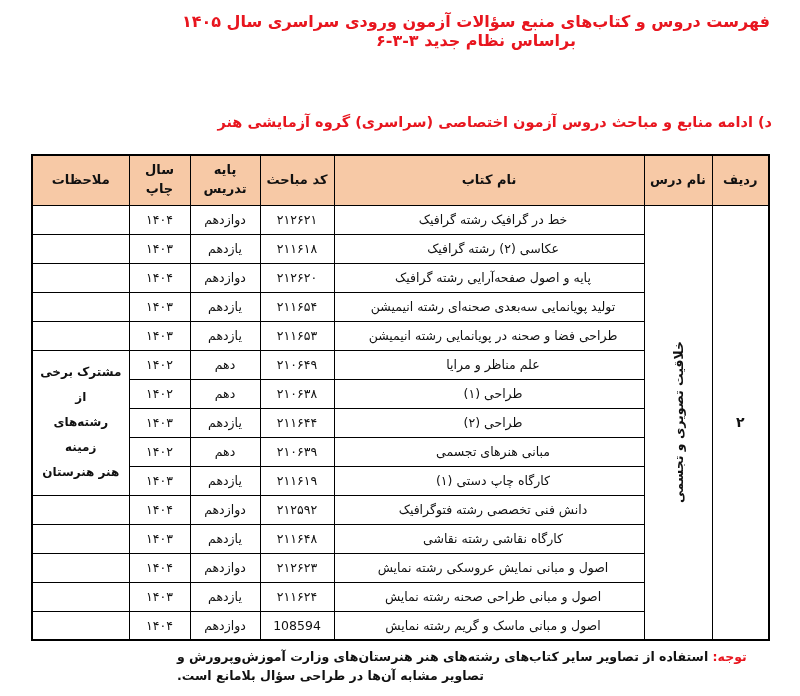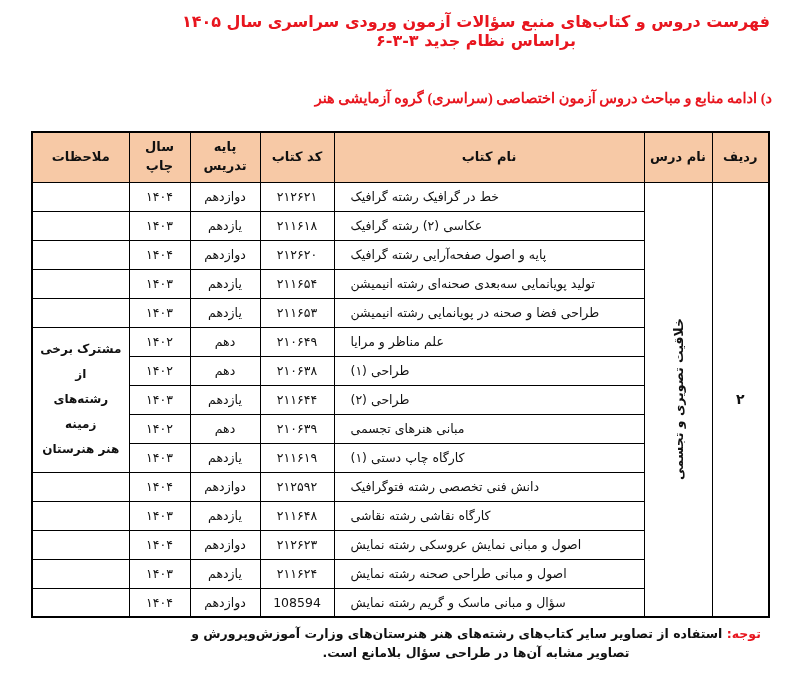--- a/index.html
+++ b/index.html
@@ -15,24 +15,23 @@
 
   .title {
     padding-top: 12px;
     text-align: center;
     color: #e8161f;
     font-weight: bold;
     font-size: 16px;
     letter-spacing: -0.2px;
   }
   .subtitle {
-    margin-top: 40px;
+    margin-top: 64px;
     margin-left: 24px;
     text-align: left; 
-    font-family: Liberation Serif, serif;
   }
   
   .subtitle {
     text-align: right;
     margin-right: 28px;
     color: #e8161f;
     font-weight: bold;
     font-size: 14.5px;
   }
 
@@ -56,41 +55,41 @@
     text-align: center;
     line-height: 1.45;
   }
   tbody td {
     height: 29px;
     font-size: 12.5px;
     text-align: center;
     padding: 0 4px;
     white-space: nowrap;
   }
-  td.c-book { text-align: left; padding-right: 8px; padding-left: 16px; }
+  td.c-book { text-align: center; padding-right: 8px; padding-left: 16px; }
   td.c-rownum { font-weight: bold; font-size: 14px; }
   td.c-course { position: relative; }
   .vtext {
     position: absolute;
     top: 50%; left: 50%;
     transform: translate(-50%, -50%) rotate(-90deg);
     white-space: nowrap;
     font-weight: bold;
     font-size: 12.5px;
     letter-spacing: 1px;
   }
   td.c-notes-shared {
     font-weight: bold;
     font-size: 12px;
     line-height: 2.1;
     white-space: pre-line;
   }
   .footnote {
     margin: 7px 25px 16px 25px;
-    text-align: center;
+    text-align: left;
     font-size: 12.5px;
     font-weight: bold;
     line-height: 1.5;
   }
   .footnote .red { color: #e8161f; }
 </style>
 </head>
 <body>
 
 <div class="page">
@@ -107,21 +106,21 @@
       <col style="width:74px">
       <col style="width:70px">
       <col style="width:61px">
       <col style="width:97px">
     </colgroup>
     <thead>
       <tr>
         <th>ردیف</th>
         <th>نام درس</th>
         <th>نام کتاب</th>
-        <th>کد کتاب</th>
+        <th>کد مباحث</th>
         <th>
             <span style="display:block">پایه</span>
             <span style="display:block">تدریس</span>
           </th>
         <th>
             <span style="display:block">سال</span>
             <span style="display:block">چاپ</span>
           </th>
         <th>ملاحظات</th>
       </tr>
@@ -221,21 +220,21 @@
         <td class="c-notes"></td>
       </tr>
       <tr>
         <td class="c-book">اصول و مبانی طراحی صحنه رشته نمایش</td>
         <td class="c-code">۲۱۱۶۲۴</td>
         <td class="c-grade">یازدهم</td>
         <td class="c-year">۱۴۰۳</td>
         <td class="c-notes"></td>
       </tr>
       <tr>
-        <td class="c-book">سؤال و مبانی ماسک و گریم رشته نمایش</td>
+        <td class="c-book">اصول و مبانی ماسک و گریم رشته نمایش</td>
         <td class="c-code">108594</td>
         <td class="c-grade">دوازدهم</td>
         <td class="c-year">۱۴۰۴</td>
         <td class="c-notes"></td>
       </tr>
     </tbody>
   </table>
 
   <div class="footnote">
     <span class="red">توجه:</span><span> استفاده از تصاویر سایر کتاب‌های رشته‌های هنر هنرستان‌های وزارت آموزش‌وپرورش و تصاویر مشابه آن‌ها در طراحی سؤال بلامانع است.</span>

